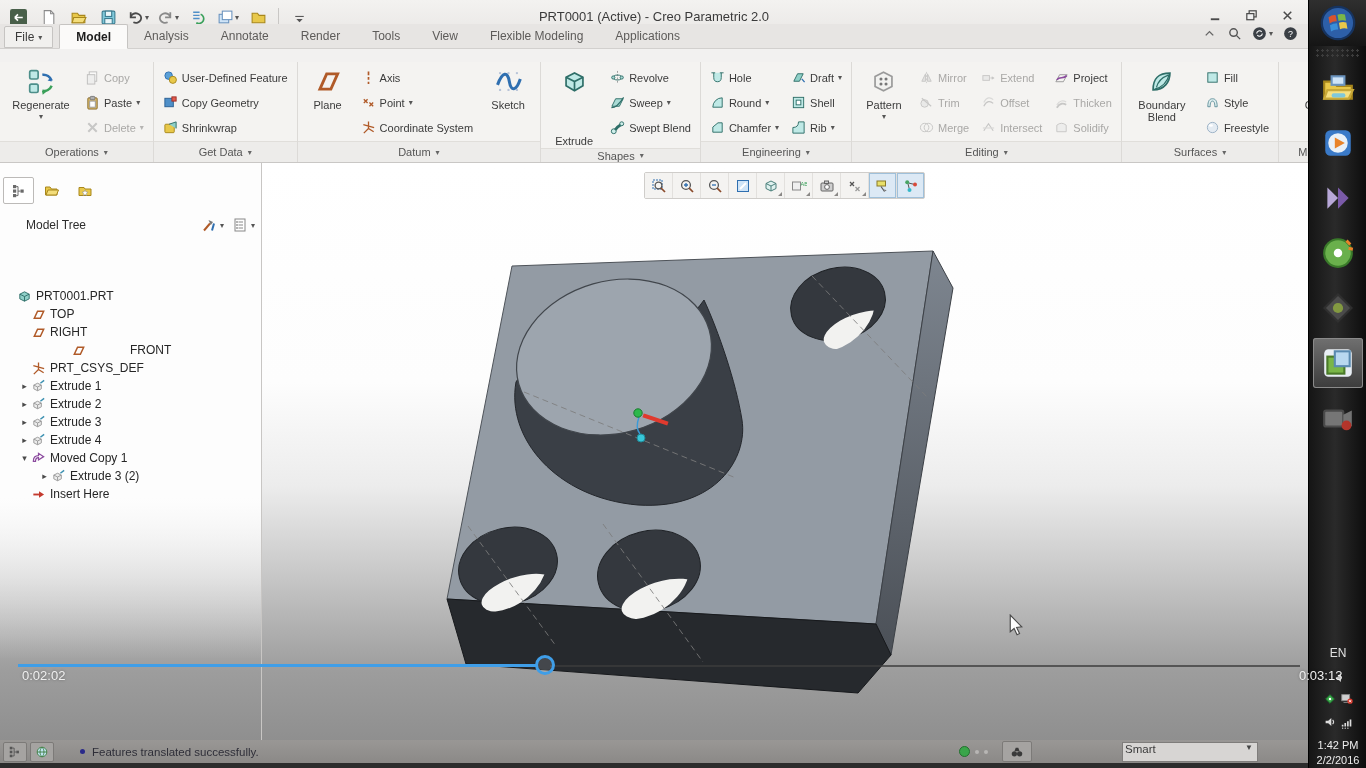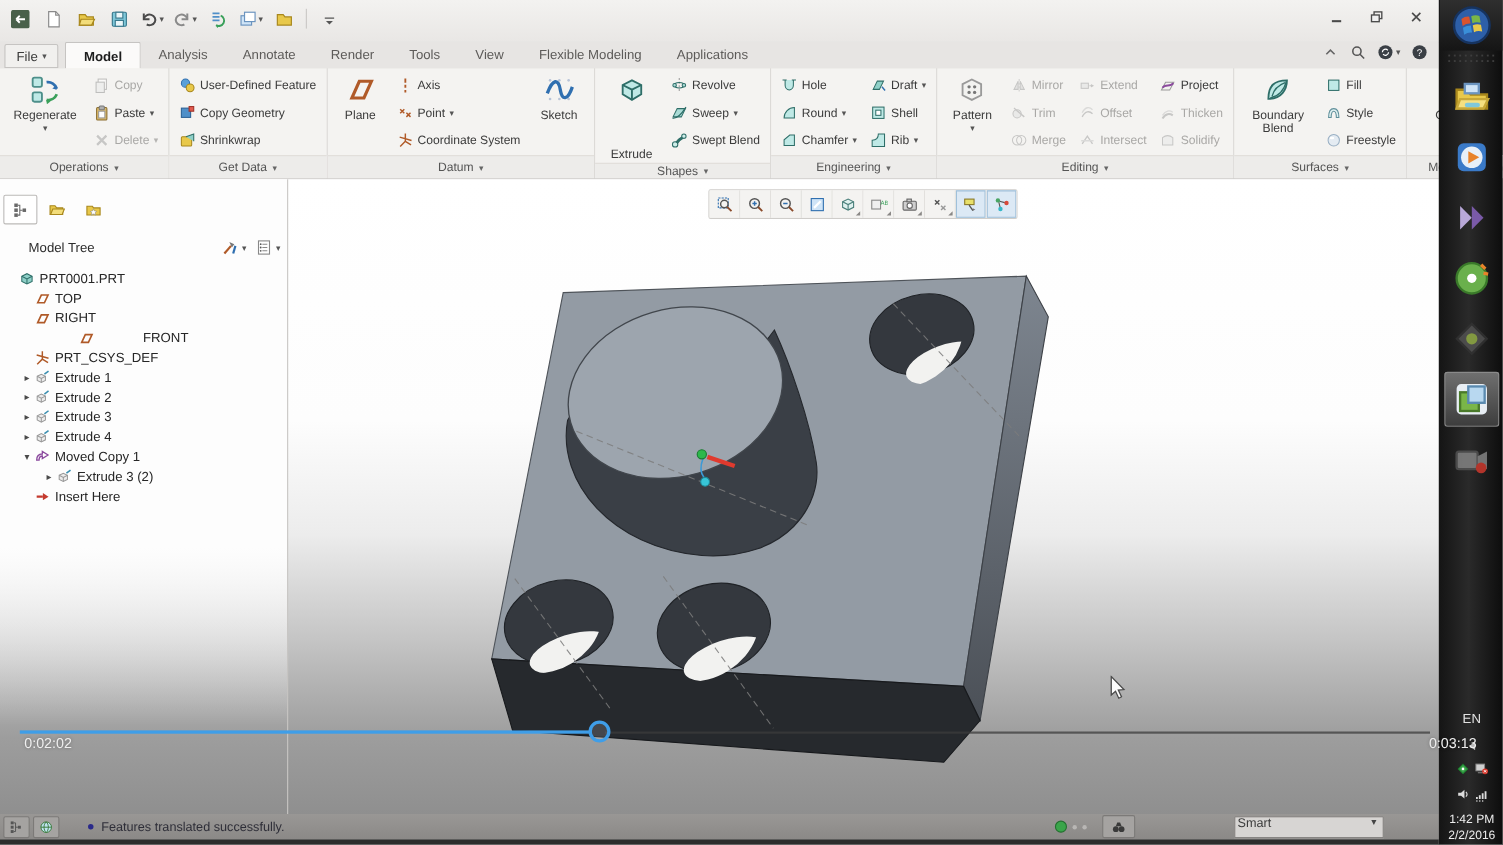--- a/index.html
+++ b/index.html
@@ -15,21 +15,21 @@
   .qbtn{height:26px;min-width:24px;display:flex;align-items:center;justify-content:center;
     border-radius:3px;padding:0 2px;}
   .qbtn .dd{font-size:8px;color:#555;margin-left:1px;}
   .qsep{width:1px;height:18px;background:#c9c7c5;margin:0 4px;}
   #win-title{position:absolute;left:380px;right:380px;top:0;height:32px;display:flex;
     align-items:center;justify-content:center;font-size:13px;color:#3a3a3a;}
   #winctrl{position:absolute;right:8px;top:6px;display:flex;gap:10px;}
   .wbtn{width:26px;height:18px;display:flex;align-items:center;justify-content:center;}
 
   
-  #tabsrow{position:absolute;left:0;top:38px;width:1308px;height:24px;
+  #tabsrow{position:absolute;left:0;top:24px;width:1308px;height:24px;
     background:#e7e5e3;border-bottom:1px solid #d2d0ce;}
   #tabs{display:flex;align-items:stretch;height:24px;}
   .filetab{margin:2px 6px 0 4px;padding:0 10px;border:1px solid #c6c4c2;background:#f1f0ee;
     display:flex;align-items:center;color:#3a3a3a;border-radius:2px 2px 0 0;}
   .filetab .dd{font-size:8px;margin-left:4px;color:#555;}
   .tab{padding:0 16px;display:flex;align-items:center;color:#5d5b59;}
   .tab.active{background:#fbfaf9;border:1px solid #c6c4c2;border-bottom:1px solid #fbfaf9;
     color:#1d1d1d;font-weight:bold;margin-bottom:-1px;border-radius:2px 2px 0 0;}
   #tabsmini{position:absolute;right:10px;top:2px;display:flex;gap:10px;align-items:center;}
 
@@ -216,20 +216,21 @@
         <span class="qsep"></span>
         <div class="qbtn">
           <span class="icon">
             <svg width="17" height="17" viewBox="0 0 16 16">
               <path d="M4 7 H12" stroke="#555"></path>
               <path d="M5 9.5 L8 12.5 L11 9.5 Z" fill="#555"></path>
             </svg>
           </span>
         </div>
       </div>
+    <div id="win-title">PRT0001 (Active) - Creo Parametric 2.0</div>
     <div id="winctrl">
         <div class="wbtn">
           <span class="icon">
             <svg width="15" height="15" viewBox="0 0 16 16">
               <rect x="3" y="11" width="9" height="2" fill="#4a4a4a"></rect>
             </svg>
           </span>
         </div>
         <div class="wbtn">
           <span class="icon">
@@ -939,21 +940,21 @@
                   <circle cx="5" cy="5" r=".8" fill="#555"></circle>
                   <circle cx="5" cy="8" r=".8" fill="#555"></circle>
                   <circle cx="5" cy="11" r=".8" fill="#555"></circle>
                 </svg>
               </span>
               <span class="dd">▾</span>
             </div>
           </span>
       </div>
       <div id="tree">
-          <div class="trow" style="padding-left: 4px;">
+          <div class="trow" style="padding-left: 4px; margin-top: 43px;">
             <span class="arrow"></span>
             <span class="icon">
               <svg width="15" height="15" viewBox="0 0 16 16">
                 <path d="M3 5.5 L8 3 L13 5.5 L13 10.5 L8 13 L3 10.5 Z" fill="#8fd0c8" stroke="#2e6e68"></path>
                 <path d="M3 5.5 L8 8 L13 5.5 M8 8 V13" fill="none" stroke="#2e6e68"></path>
               </svg>
             </span>
             <span class="lbl">PRT0001.PRT</span>
           </div>
           <div class="trow" style="padding-left: 18px;">

